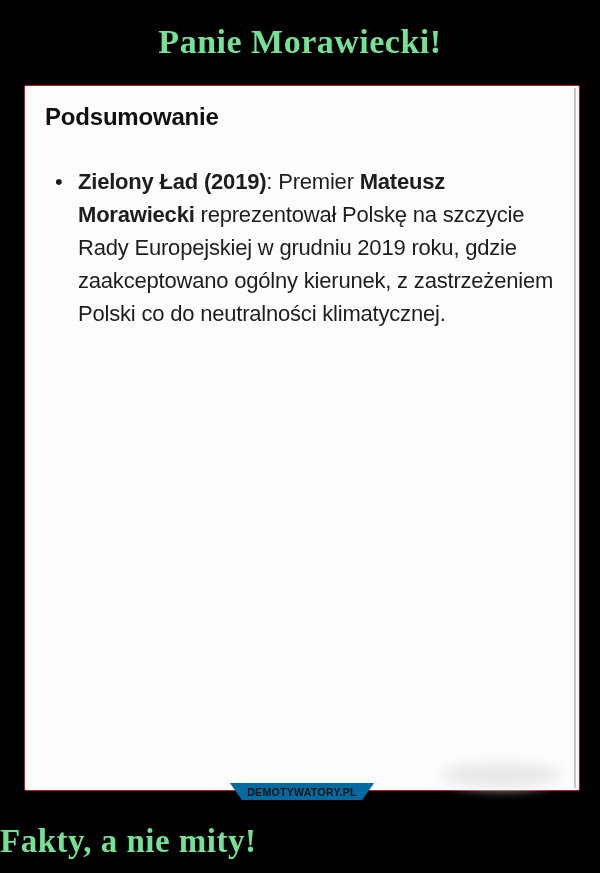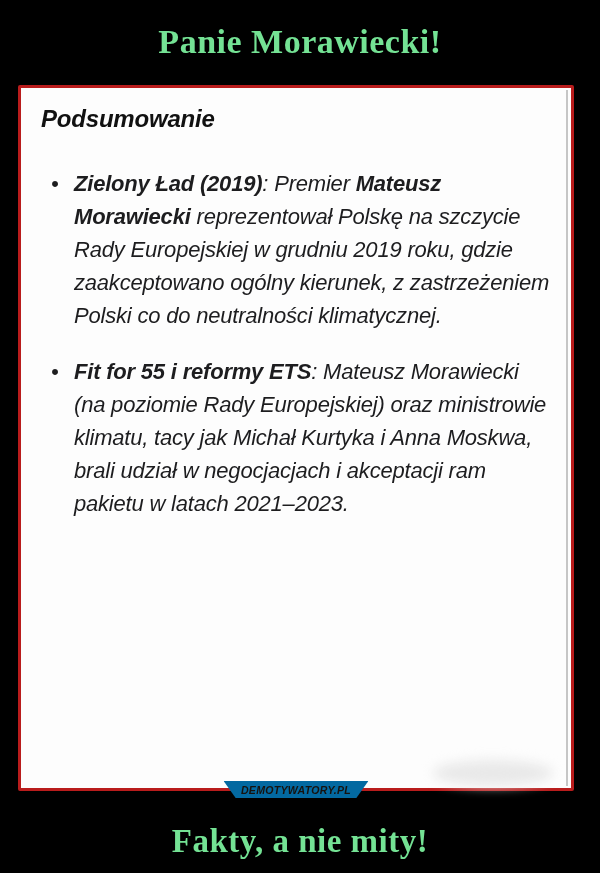--- a/index.html
+++ b/index.html
@@ -18,29 +18,28 @@
     width: 100%;
     text-align: center;
     font-family: "Liberation Serif", serif;
     font-weight: 700;
     font-size: 34px;
     line-height: 42px;
     letter-spacing: 0.5px;
   }
   .card {
     position: absolute;
-    left: 18px;
+    left: 24px;
     top: 85px;
     width: 556px;
     height: 706px;
     background: #fdfdfd;
-    border: 3px solid #b91c1c;
+    border: 1px solid #b91c1c;
     box-sizing: border-box;
     border-radius: 2px;
-    font-style: italic;
   }
   .card-heading {
     margin: 17px 0 0 20px;
     font-size: 24px;
     font-weight: 700;
     color: #111;
     letter-spacing: -0.2px;
   }
   .bullets {
     list-style: none;
@@ -103,39 +102,37 @@
     letter-spacing: 0.3px;
     color: #17120e;
     transform: scaleX(0.96);
     white-space: nowrap;
   }
   .meme-caption {
     position: absolute;
     top: 820px;
     left: 0;
     width: 100%;
-    text-align: center;
     font-family: "Liberation Serif", serif;
     font-weight: 700;
     font-size: 33px;
     line-height: 42px;
     letter-spacing: 0.5px;
   }
 </style>
 </head>
 <body>
 
 <div class="page" style="background: rgb(0, 0, 0);">
   <div class="meme-title" style="color: rgb(116, 226, 148);">Panie Morawiecki!</div>
 
   <div class="card" style="background: rgb(253, 253, 253);">
     <div class="card-heading">Podsumowanie</div>
     <ul class="bullets" id="bullets">
         <li style="color: rgb(29, 29, 31);"><span class="b">Zielony Ład (2019)</span><span>: Premier </span><span class="b">Mateusz Morawiecki</span><span> reprezentował Polskę na szczycie Rady Europejskiej w grudniu 2019 roku, gdzie zaakceptowano ogólny kierunek, z zastrzeżeniem Polski co do neutralności klimatycznej.</span></li>
-        <li style="color: rgb(29, 29, 31);"><span class="b">Fit for 55 i reformy ETS</span><span>: Mateusz Morawiecki (na poziomie Rady Europejskiej) oraz ministrowie klimatu, tacy jak Michał Kurtyka i Anna Moskwa, brali udział w negocjacjach i akceptacji ram pakietu w latach 2021–2023.</span></li>
       </ul>
     <div class="shadow-smudge"></div>
     <div class="scroll-line"></div>
     <div class="watermark-tab">
       <span class="watermark-text">DEMOTYWATORY.PL</span>
     </div>
   </div>
 
   <div class="meme-caption" style="color: rgb(116, 226, 148);">Fakty, a nie mity!</div>
 </div>

